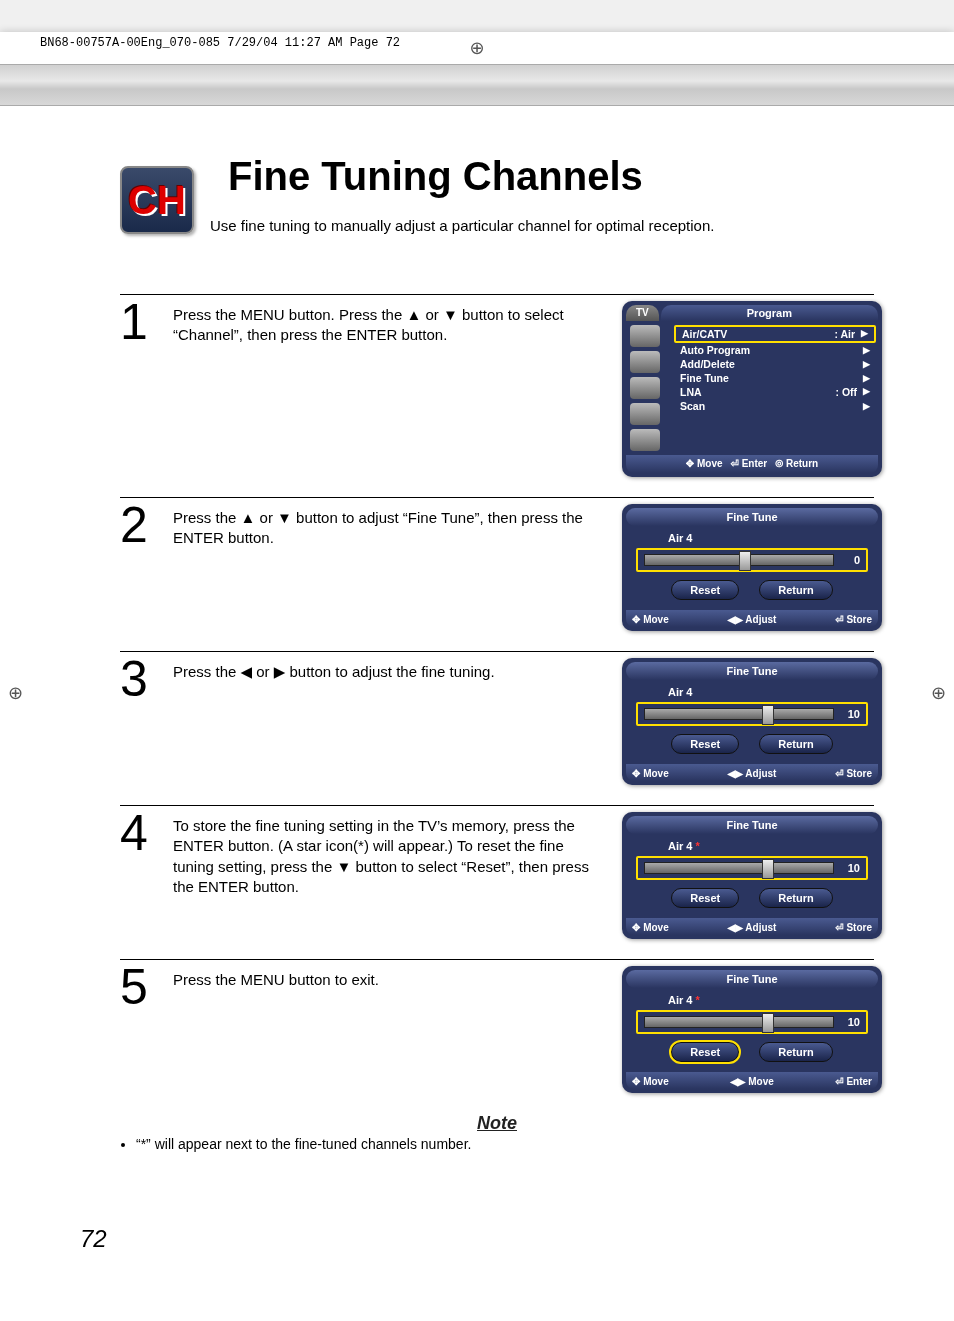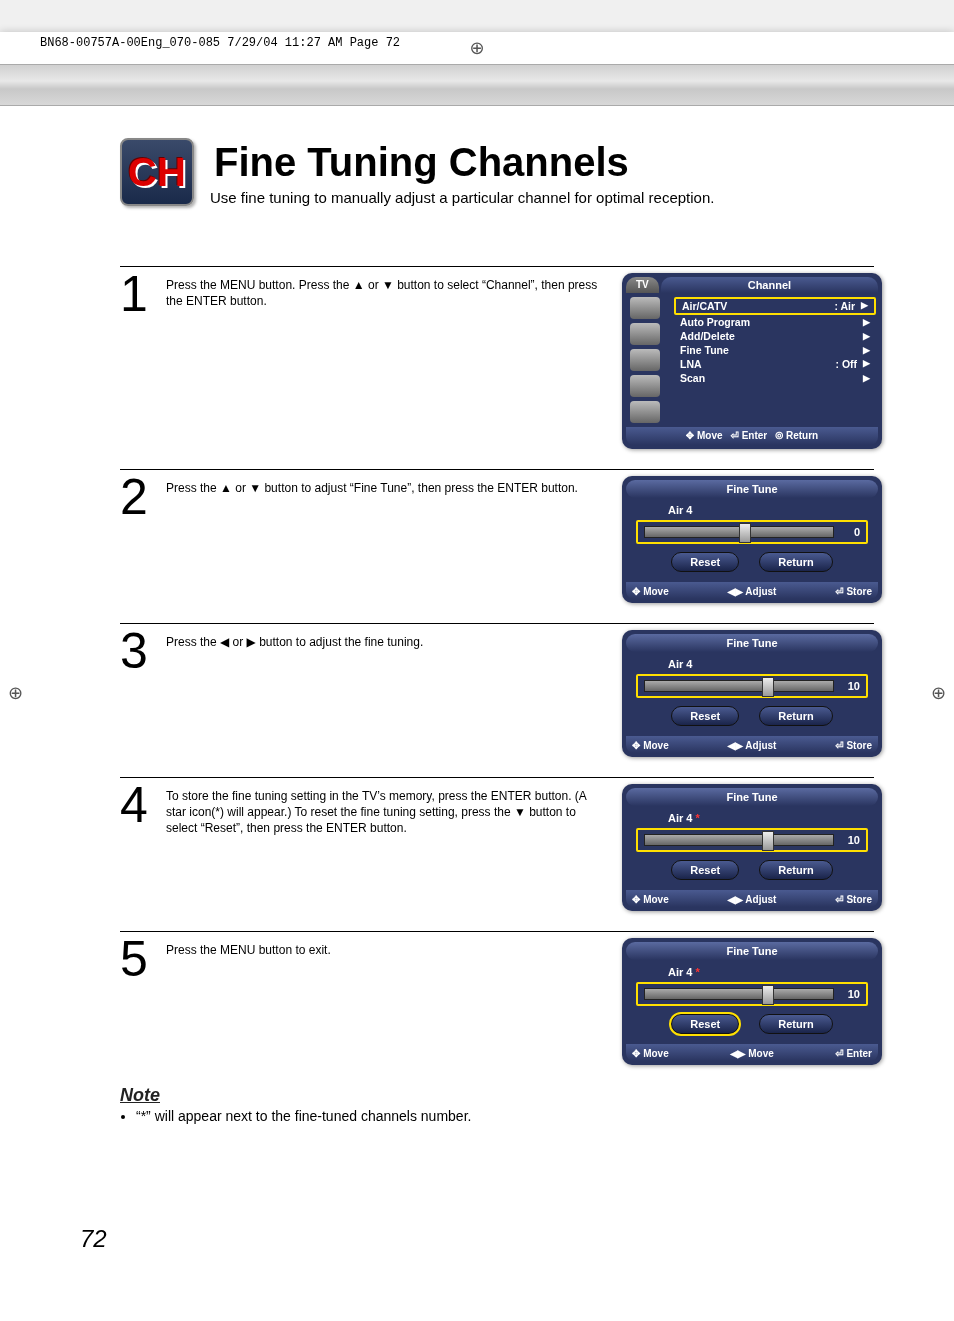--- a/index.html
+++ b/index.html
@@ -49,21 +49,21 @@
     box-shadow: 2px 2px 3px rgba(0,0,0,0.3);
   }
   .ch-badge-text {
     font-weight: 900;
     font-size: 40px;
     color: #d00;
     text-shadow: 2px 2px 0 #fff, -1px -1px 0 #600;
     font-family: Arial Black, sans-serif;
   }
   .title-text h1 {
-    margin: 4px;
+    margin: 18px;
     font-size: 40px;
     font-weight: bold;
     font-family: Arial, sans-serif;
   }
   .title-text p {
     margin: 4px 0 0 0;
     font-size: 15px;
   }
   .steps-area {
     margin-top: 60px;
@@ -84,24 +84,25 @@
   }
   .step-num {
     font-size: 50px;
     font-weight: 300;
     line-height: 0.85;
     font-family: Arial, sans-serif;
     min-width: 36px;
     color: #000;
   }
   .step-text {
-    font-size: 12px;
+    font-size: 15px;
     line-height: 1.35;
     flex: 1;
     padding-top: 4px;
+    margin-left: 7px;
   }
   .step-screen {
     width: 252px;
   }
 
   
   .osd {
     width: 252px;
     background: #2a3560;
     border-radius: 10px;
@@ -254,20 +255,21 @@
     margin-top:4px;
   }
 
   .note-block { margin-top: 8px; }
   .note-title {
     font-style: italic;
     font-weight: bold;
     text-decoration: underline;
     font-size: 18px;
     color:#222;
+    text-align:center;
   }
   .note-list {
     margin: 2px 0 0 0;
     padding-left: 16px;
     font-size: 14px;
   }
   .page-num {
     position:absolute;
     left:80px;
     bottom:100px;
@@ -310,21 +312,21 @@
     <div class="steps-area" id="steps-area">
         <div class="step-row">
     <div class="step-body">
       <div class="step-num">1</div>
       <div class="step-text">Press the MENU button. Press the ▲ or ▼ button to select “Channel”, then press the ENTER button.</div>
     </div>
     <div class="step-screen">
             <div class="osd">
     <div class="osd-tabs">
       <div class="tab-tv">TV</div>
-      <div class="tab-main">Channel</div>
+      <div class="tab-main">Program</div>
     </div>
     <div class="osd-body">
       <div class="sidebar">
                   <div class="sico"></div>
                   <div class="sico"></div>
                   <div class="sico"></div>
                   <div class="sico"></div>
                   <div class="sico"></div>
                 </div>
       <div class="menu-list">

